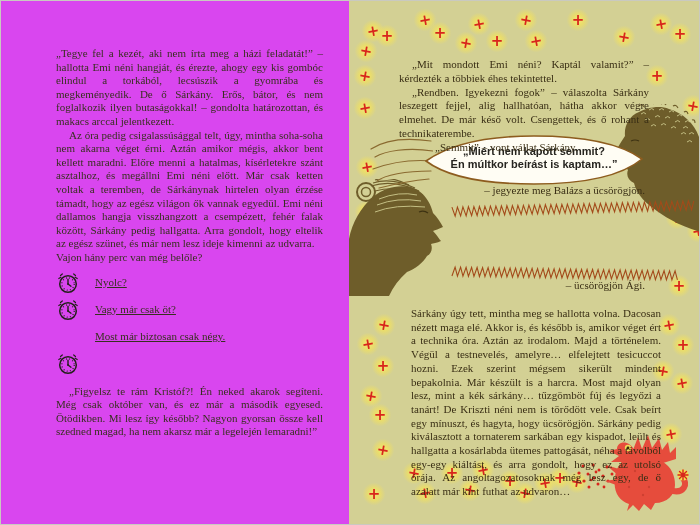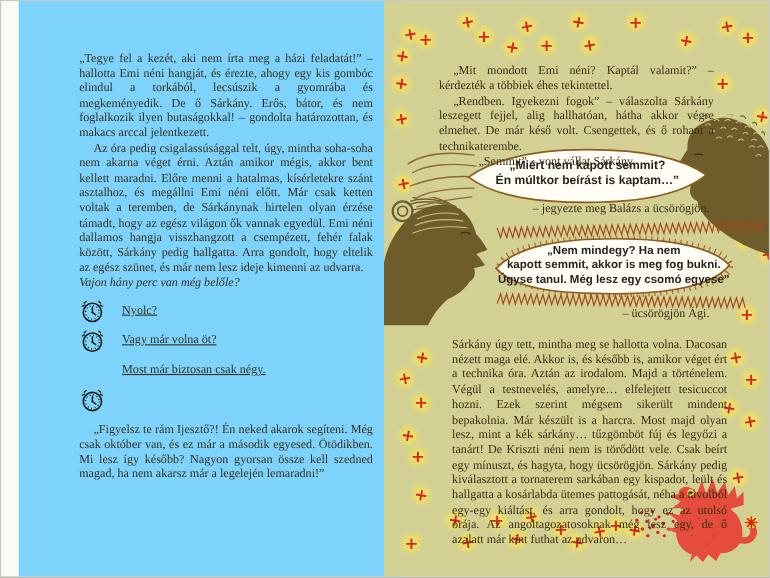--- a/index.html
+++ b/index.html
@@ -1,25 +1,25 @@
 <!DOCTYPE html>
 <html><head>
 <meta charset="utf-8">
 <style>
   html,body{margin:0;padding:0;background:#888;}
   .stage{position:relative;width:700px;height:525px;overflow:hidden;background:#fbfaf5;
          border:1px solid #c9c9c0;box-sizing:border-box;
          font-family:"Liberation Serif","DejaVu Serif",serif;}
   
-  .page-left{position:absolute;left:16px;top:0;width:348px;height:525px;background:#7dd3fc;}
+  .page-left{position:absolute;left:0;top:0;width:348px;height:525px;background:#d946ef;}
   .lp-text{position:absolute;top:46px;left:55px;width:267px;color:#37301f;
            font-size:11px;line-height:13.6px;text-align:justify;}
   .lp-text p{margin:0;}
   .ind{text-indent:13px;}
-  .qline{text-indent:0;font-style:italic;}
+  .qline{text-indent:0;}
   .clock-list{margin:6px 0 8px 0;text-decoration:underline;}
   .clock-row{display:flex;align-items:center;gap:15px;margin:3px 0;min-height:23px;text-align:left;}
   .clock-row .ph{width:24px;height:24px;flex:0 0 24px;}
   svg.clock{width:24px;height:24px;flex:0 0 24px;}
   .closing{margin-top:9px !important;}
   
   .page-right{position:absolute;left:348px;top:0;width:352px;height:525px;background:#d3d094;overflow:hidden;}
   .rp-top{position:absolute;top:57px;left:50px;width:250px;color:#3a2f15;
           font-size:11px;line-height:13.8px;text-align:justify;z-index:4;}
   .rp-top p{margin:0;}
@@ -65,38 +65,38 @@
           <span>Nyolc?</span>
         </div>
         <div class="clock-row">
           <svg class="clock" viewBox="0 0 24 24">
             <circle cx="12" cy="13" r="8.3" fill="none" stroke="#23201a" stroke-width="1.5"></circle>
             <circle cx="12" cy="13" r="6.2" fill="none" stroke="#23201a" stroke-width="1.3" stroke-dasharray="0.9 2.4"></circle>
             <path d="M12,13 L12,8.2 M12,13 L15,15.2" stroke="#23201a" stroke-width="1.4" stroke-linecap="round" fill="none"></path>
             <circle cx="12" cy="13" r="0.9" fill="#23201a"></circle>
             <path d="M4.5,4.5 L6.3,3 M2.8,7.5 L4.8,6.3 M19.5,4.5 L17.7,3 M21.2,7.5 L19.2,6.3" stroke="#23201a" stroke-width="1.2" stroke-linecap="round"></path>
           </svg>
-          <span>Vagy már volna öt?</span>
+          <span>Vagy már csak öt?</span>
         </div>
         <div class="clock-row">
           <span class="ph"></span>
           <span>Most már biztosan csak négy.</span>
         </div>
         <div class="clock-row">
           <svg class="clock" viewBox="0 0 24 24">
             <circle cx="12" cy="13" r="8.3" fill="none" stroke="#23201a" stroke-width="1.5"></circle>
             <circle cx="12" cy="13" r="6.2" fill="none" stroke="#23201a" stroke-width="1.3" stroke-dasharray="0.9 2.4"></circle>
             <path d="M12,13 L12,8.2 M12,13 L15,15.2" stroke="#23201a" stroke-width="1.4" stroke-linecap="round" fill="none"></path>
             <circle cx="12" cy="13" r="0.9" fill="#23201a"></circle>
             <path d="M4.5,4.5 L6.3,3 M2.8,7.5 L4.8,6.3 M19.5,4.5 L17.7,3 M21.2,7.5 L19.2,6.3" stroke="#23201a" stroke-width="1.2" stroke-linecap="round"></path>
           </svg>
         </div>
       </div>
 
-      <p class="ind closing">„Figyelsz te rám Ijesztő?! Én neked akarok segíteni. Még csak október van, és ez már a második egyesed. Ötödikben. Mi lesz így később? Nagyon gyorsan össze kell szedned magad, ha nem akarsz már a legelején lemaradni!”</p>
+      <p class="ind closing">„Figyelsz te rám Kristóf?! Én neked akarok segíteni. Még csak október van, és ez már a második egyesed. Ötödikben. Mi lesz így később? Nagyon gyorsan össze kell szedned magad, ha nem akarsz már a legelején lemaradni!”</p>
     </div>
   </div>
 
   <div class="page-right">
 
     <div>
         <div class="cross" style="left: 24px; top: 30px; transform: rotate(-10deg); color: rgb(216, 38, 28);">+</div>
         <div class="cross" style="left: 38px; top: 35px; transform: rotate(0deg); color: rgb(216, 38, 28);">+</div>
         <div class="cross" style="left: 17px; top: 50px; transform: rotate(10deg); color: rgb(216, 38, 28);">+</div>
         <div class="cross" style="left: 76px; top: 19px; transform: rotate(-10deg); color: rgb(216, 38, 28);">+</div>
@@ -213,29 +213,20 @@
       </svg>
       <div class="bubble-text b1-text">„Miért nem kapott semmit?
 Én múltkor beírást is kaptam…”</div>
     </div>
     <div class="attr" style="top:183px;">– jegyezte meg Balázs a ücsörögjön.</div>
 
     <svg class="zig" style="left:102px;top:201px;width:245px;height:14px;transform:rotate(-1.5deg);" viewBox="0 0 245 14" preserveAspectRatio="none">
       <path fill="none" stroke="#a34a1a" stroke-width="1.1" d="M1 2 l3 9 l2.5 -9 l3 9 l2.5 -9 l3 9 l2.5 -9 l3 9 l2.5 -9 l3 9 l2.5 -9 l3 9 l2.5 -9 l3 9 l2.5 -9 l3 9 l2.5 -9 l3 9 l2.5 -9 l3 9 l2.5 -9 l3 9 l2.5 -9 l3 9 l2.5 -9 l3 9 l2.5 -9 l3 9 l2.5 -9 l3 9 l2.5 -9 l3 9 l2.5 -9 l3 9 l2.5 -9 l3 9 l2.5 -9 l3 9 l2.5 -9 l3 9 l2.5 -9 l3 9 l2.5 -9 l3 9 l2.5 -9 l3 9 l2.5 -9 l3 9 l2.5 -9 l3 9 l2.5 -9 l3 9 l2.5 -9 l3 9 l2.5 -9 l3 9 l2.5 -9 l3 9 l2.5 -9 l3 9 l2.5 -9 l3 9 l2.5 -9 l3 9 l2.5 -9 l3 9 l2.5 -9 l3 9 l2.5 -9 l3 9 l2.5 -9 l3 9 l2.5 -9 l3 9 l2.5 -9 l3 9 l2.5 -9 l3 9 l2.5 -9 l3 9 l2.5 -9 l3 9 l2.5 -9 l3 9 l2.5 -9 l3 9 l2.5 -9 l3 9 l2.5 -9"></path>
     </svg>
 
-    <div class="bubble" style="left:100px;top:213px;width:218px;height:56px;">
-      <svg viewBox="0 0 218 56">
-        <ellipse cx="110" cy="28" rx="104" ry="25" fill="none" stroke="#a3561c" stroke-width="7" stroke-dasharray="1.1 4.2" opacity="0.85"></ellipse>
-        <path d="M2,30 C22,9 62,3 110,3 C158,3 198,10 214,27 C200,46 158,53 110,53 C62,53 20,50 2,30 Z" fill="#fffdf4" stroke="#8d5c1e" stroke-width="1.5"></path>
-      </svg>
-      <div class="bubble-text b2-text">„Nem mindegy? Ha nem
-kapott semmit, akkor is meg fog bukni.
-Úgyse tanul. Még lesz egy csomó egyese”</div>
-    </div>
 
     <svg class="zig" style="left:102px;top:266px;width:228px;height:14px;transform:rotate(1deg);" viewBox="0 0 228 14" preserveAspectRatio="none">
       <path fill="none" stroke="#a34a1a" stroke-width="1.1" d="M1 11 l3 -9 l2.5 9 l3 -9 l2.5 9 l3 -9 l2.5 9 l3 -9 l2.5 9 l3 -9 l2.5 9 l3 -9 l2.5 9 l3 -9 l2.5 9 l3 -9 l2.5 9 l3 -9 l2.5 9 l3 -9 l2.5 9 l3 -9 l2.5 9 l3 -9 l2.5 9 l3 -9 l2.5 9 l3 -9 l2.5 9 l3 -9 l2.5 9 l3 -9 l2.5 9 l3 -9 l2.5 9 l3 -9 l2.5 9 l3 -9 l2.5 9 l3 -9 l2.5 9 l3 -9 l2.5 9 l3 -9 l2.5 9 l3 -9 l2.5 9 l3 -9 l2.5 9 l3 -9 l2.5 9 l3 -9 l2.5 9 l3 -9 l2.5 9 l3 -9 l2.5 9 l3 -9 l2.5 9 l3 -9 l2.5 9 l3 -9 l2.5 9 l3 -9 l2.5 9 l3 -9 l2.5 9 l3 -9 l2.5 9 l3 -9 l2.5 9 l3 -9 l2.5 9 l3 -9 l2.5 9 l3 -9 l2.5 9 l3 -9 l2.5 9 l3 -9 l2.5 9 l3 -9 l2.5 9"></path>
     </svg>
 
     <div class="attr" style="top:278px;">– ücsörögjön Ági.</div>
 
     <svg class="illus" style="left:220px;top:428px;width:132px;height:94px;" viewBox="0 0 132 94">
       <g fill="#d8261c">
         <circle cx="10" cy="44" r="1.6"></circle>

